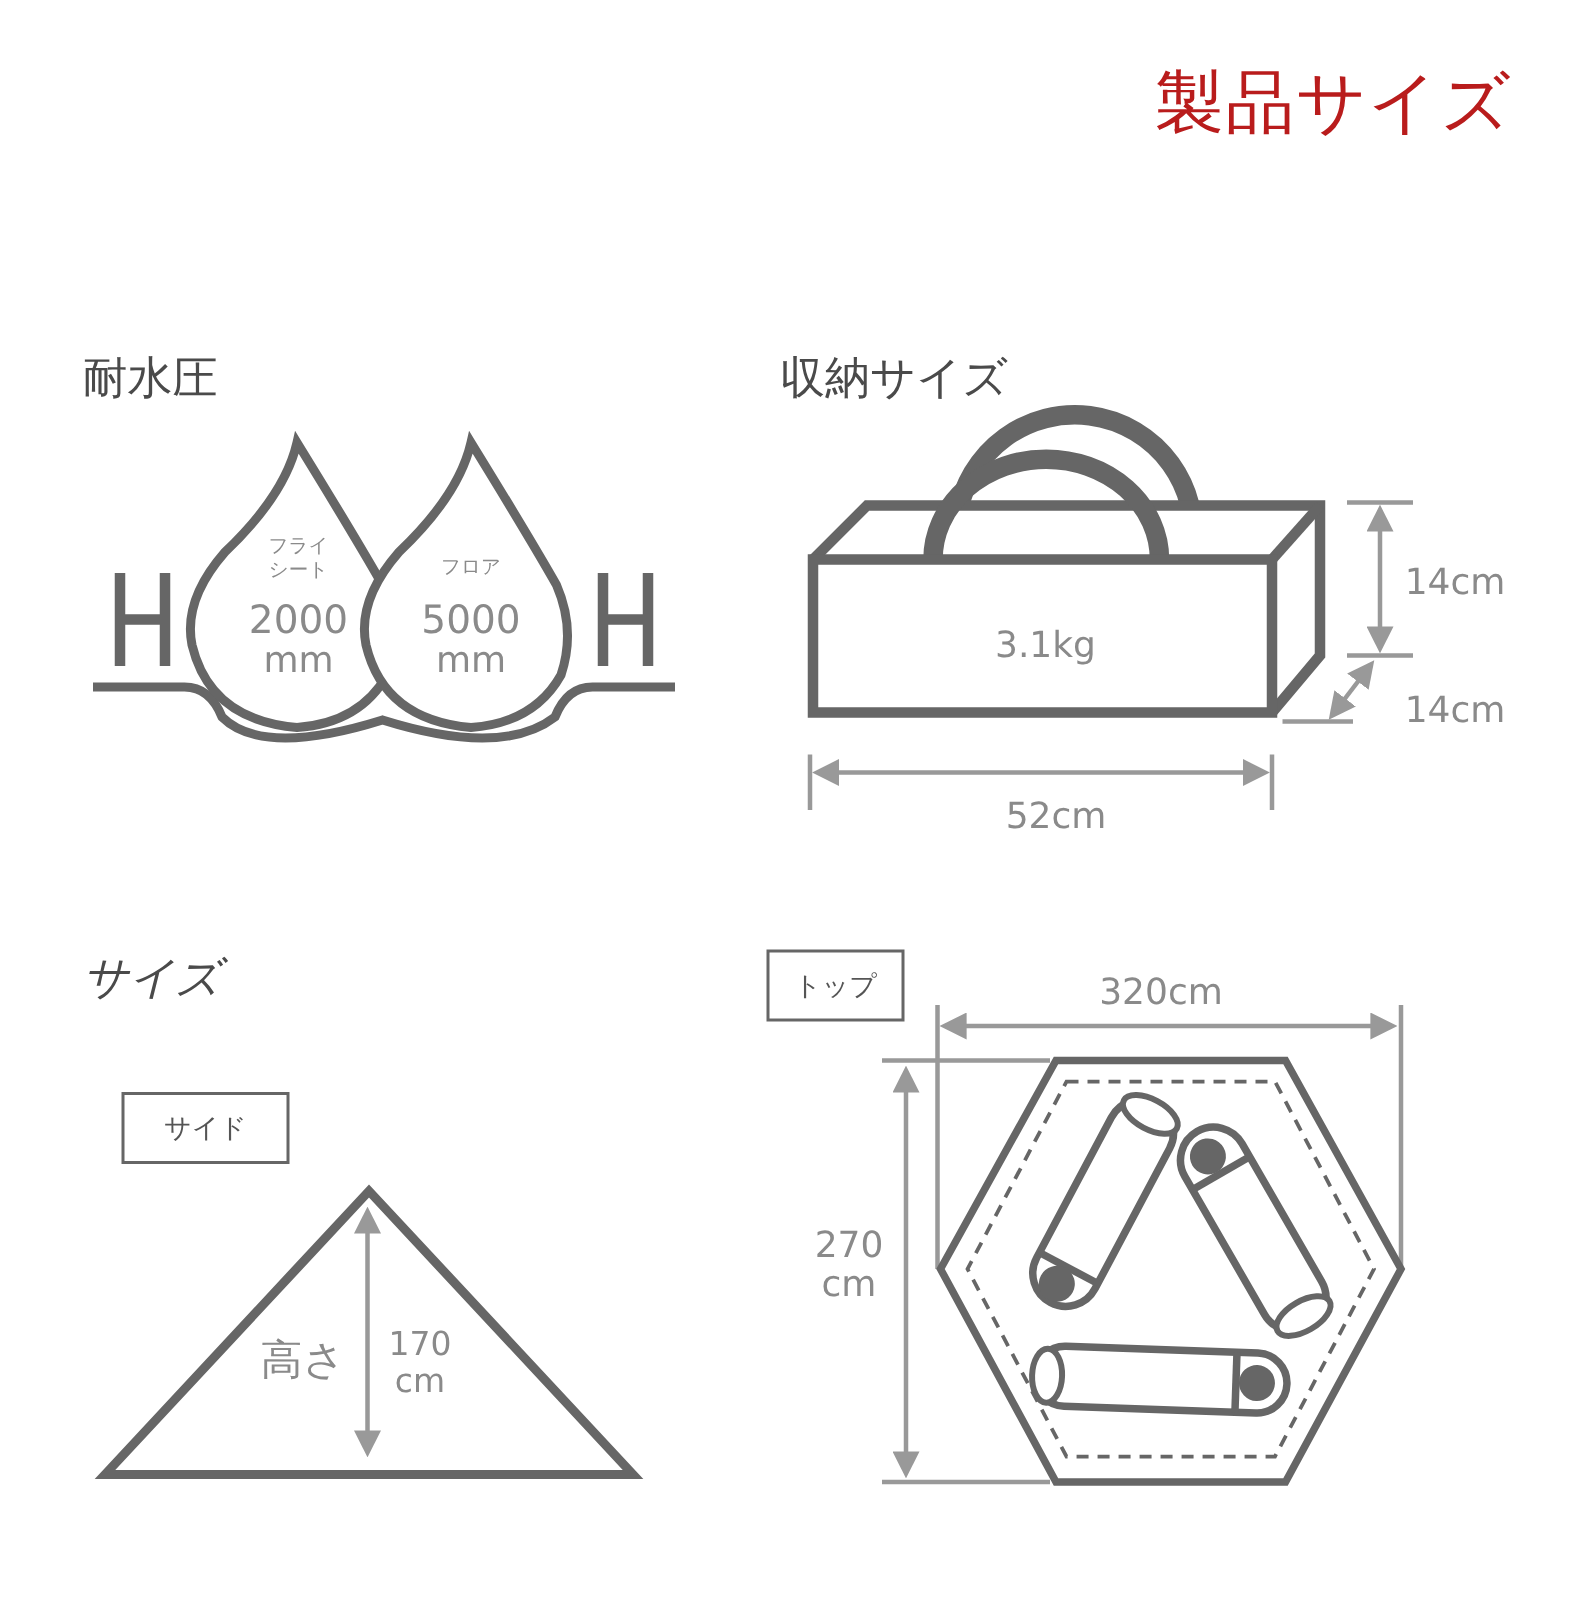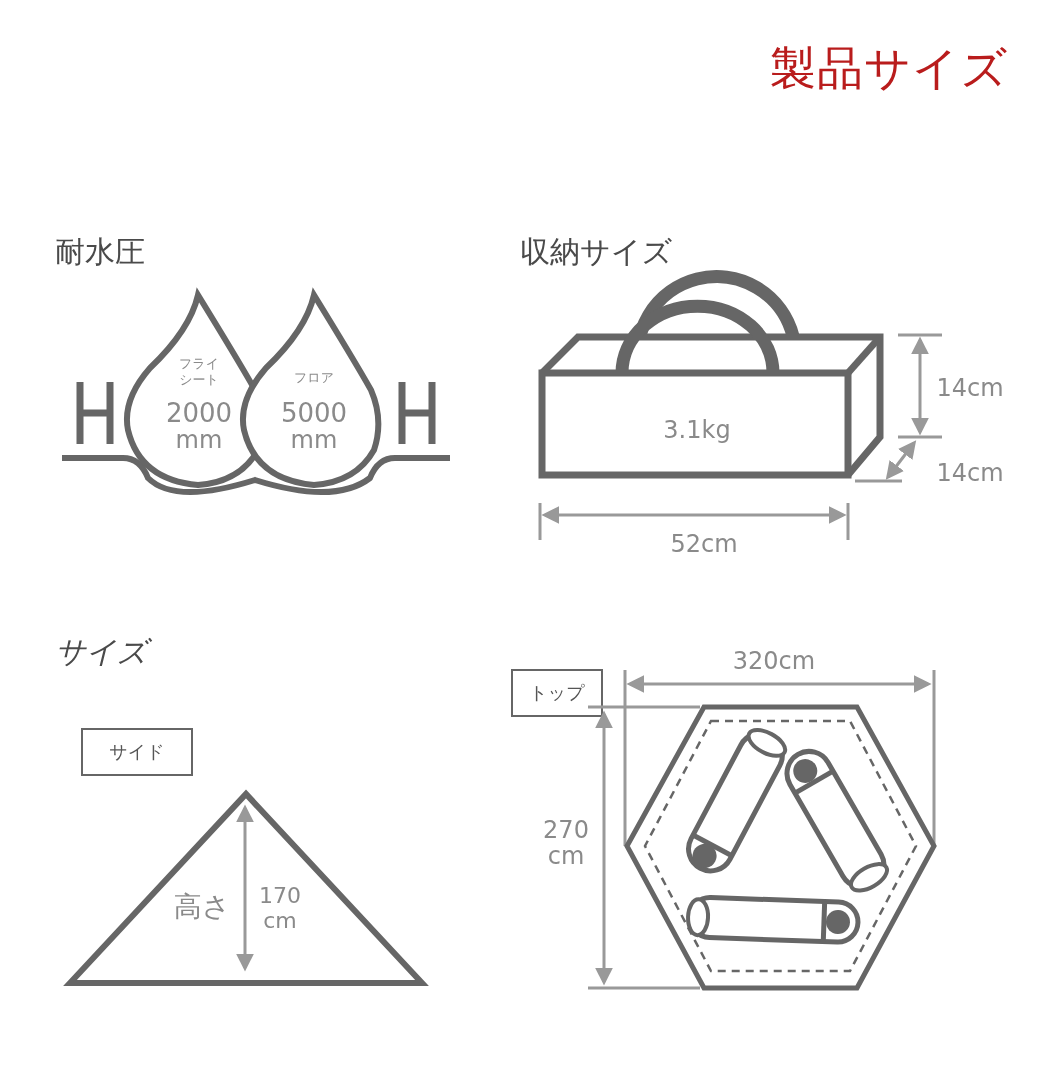--- a/index.html
+++ b/index.html
@@ -16,21 +16,21 @@
 </head>
 <body>
 
 <div class="abs title">製品サイズ</div>
 
 <div class="abs section" style="left:55px; top:232px;text-align:right;">耐水圧</div>
 <div class="abs section" style="left:520px; top:232px;">収納サイズ</div>
 <div class="abs section" style="left:55px; top:632px;font-style:italic;">サイズ</div>
 
 <div class="abs tag" style="left:81px; top:728px; width:112px; height:48px;">サイド</div>
-<div class="abs tag" style="left:511px; top:633px; width:92px; height:48px;margin-top:36px;">トップ</div>
+<div class="abs tag" style="left:511px; top:633px; width:92px; height:48px;">トップ</div>
 
 <svg width="1064" height="1080" viewBox="0 0 1064 1080">
   <defs>
     <marker id="arr" viewBox="0 0 10 10" refX="8" refY="5" markerWidth="6" markerHeight="6" orient="auto-start-reverse">
       <path d="M0,0 L10,5 L0,10 z" fill="#999"></path>
     </marker>
   </defs>
 
   <g stroke="#666" stroke-width="6" fill="none">
 

